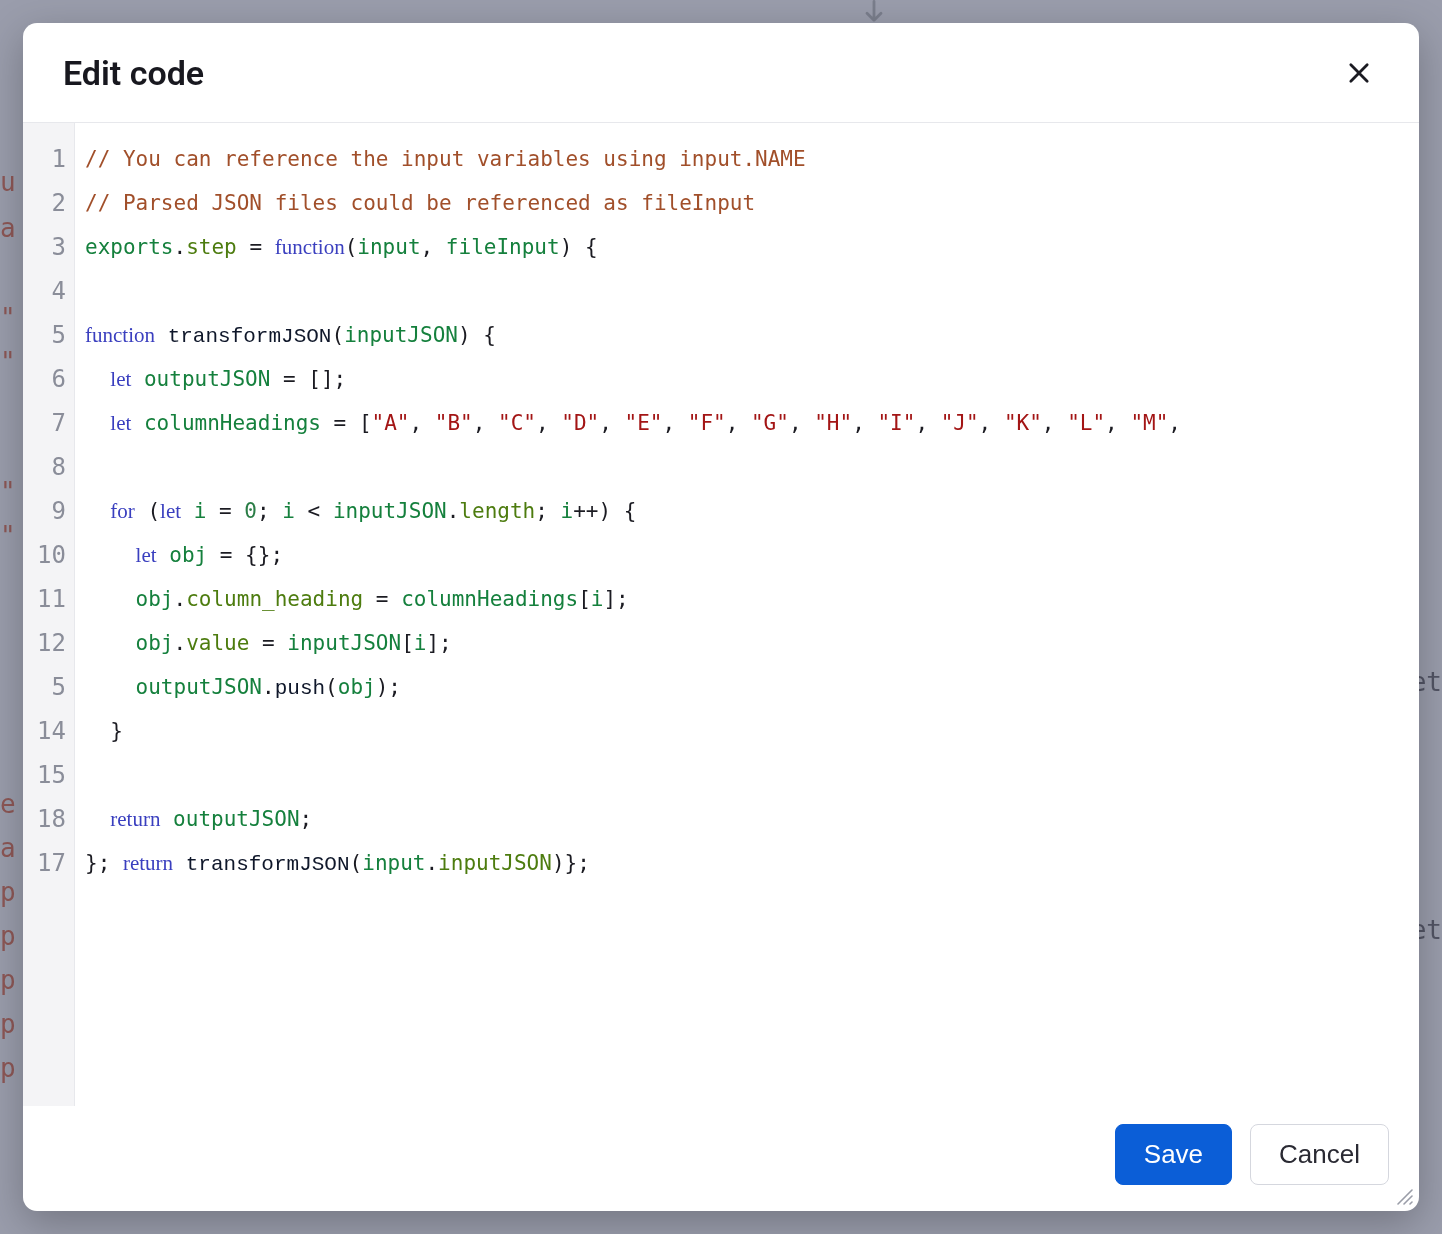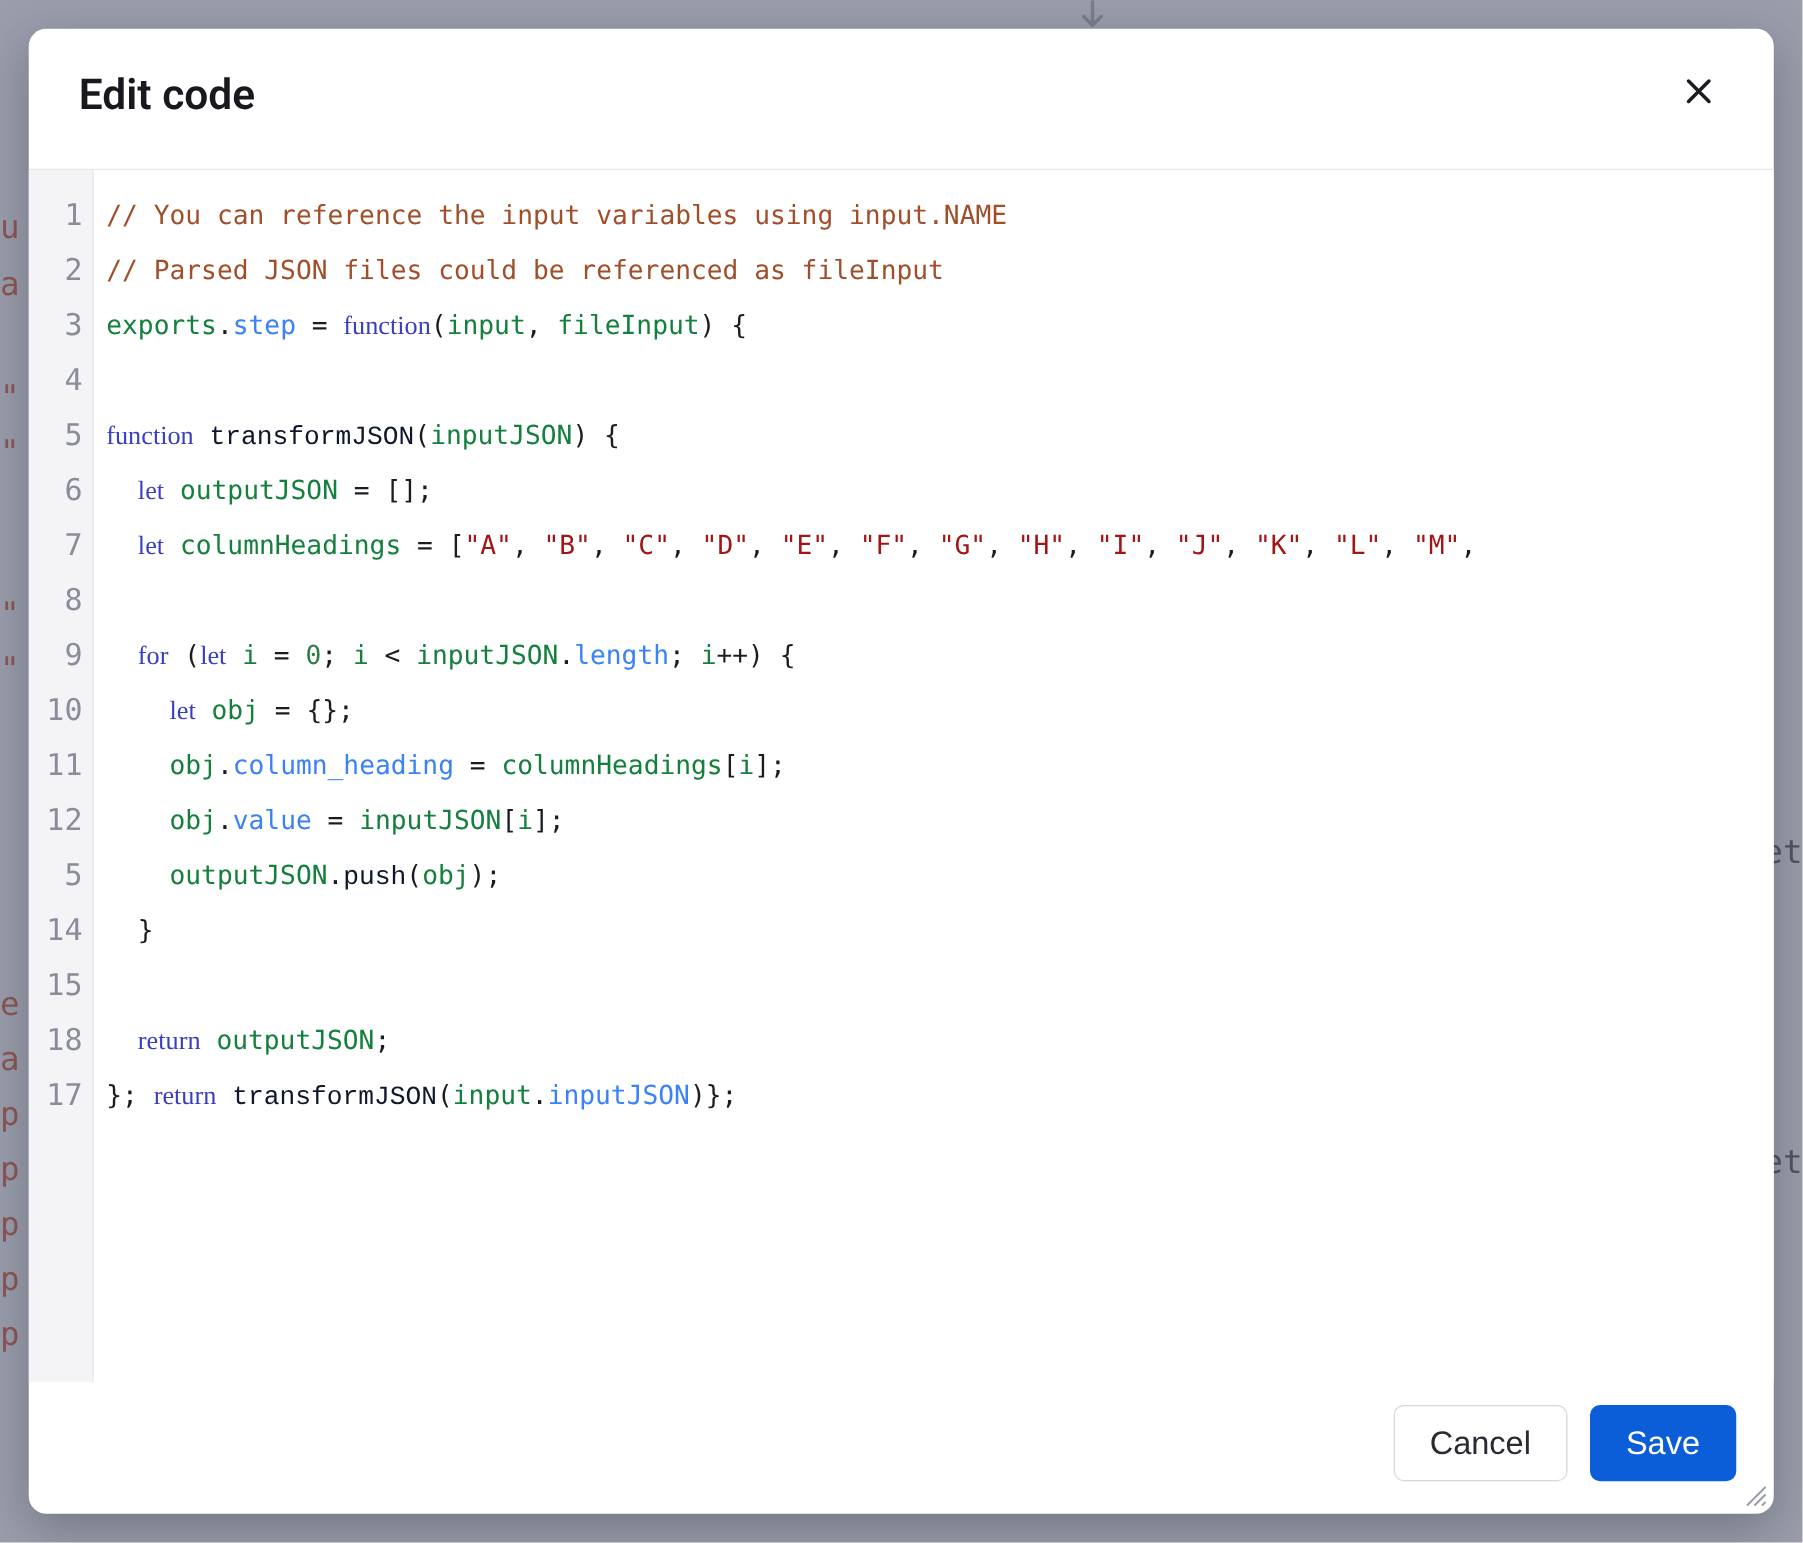--- a/index.html
+++ b/index.html
@@ -15,22 +15,22 @@
   .modal {
     position:absolute;
     left:23px; top:23px; right:23px; bottom:23px;
     background:#fff;
     border-radius:14px;
     box-shadow: 0 12px 40px rgba(0,0,0,0.25);
     display:flex; flex-direction:column;
     overflow:hidden;
   }
   .modal-header {
-    display:flex; align-items:flex-end; justify-content:space-between;
-    padding: 30px 40px 39px 40px;
+    display:flex; align-items:flex-start; justify-content:space-between;
+    padding: 30px 40px 26px 40px;
     border-bottom:1px solid #e7e8ec;
   }
   .modal-title {
     font-size:34px; font-weight:600; color:#18181f;
   }
   .close-btn {
     background:none; border:none; cursor:pointer; padding:6px;
     color:#1b1b22; display:flex; align-items:center; justify-content:center;
   }
   .close-btn svg { width:28px; height:28px; stroke:#1b1b22; stroke-width:2.4; }
@@ -51,21 +51,21 @@
     font-family: ui-monospace, "SF Mono", Menlo, Consolas, monospace;
     font-size:21px; line-height:44px;
     color:#1b1b22;
     white-space:pre;
     overflow-x:hidden;
   }
   .code .line { height:44px; }
 
   .tok-comment { color:#a14f2a; }
   .tok-kw { color:#3a3fbf;font-family:Liberation Serif, serif; }
-  .tok-prop { color:#3b82f6;text-align:right; }
+  .tok-prop { color:#4d7c0f;text-align:right; }
   .tok-fn { color:#0f172a;font-family:Liberation Mono, monospace; }
   .tok-str { color:#a31515; }
   .tok-num { color:#2a7d46; }
   .tok-punct { color:#1b1b22; }
   .tok-ident { color:#15803d; }
   .tok-op { color:#1b1b22; }
 
   .modal-footer {
     display:flex; justify-content:flex-end; gap:18px;
     padding: 18px 30px 26px 30px;
@@ -141,21 +141,21 @@
         <div>5</div>
         <div>14</div>
         <div>15</div>
         <div>18</div>
         <div>17</div>
       </div>
     <div class="code" id="code"><div class="line"><span class="tok-comment">// You can reference the input variables using input.NAME</span></div><div class="line"><span class="tok-comment">// Parsed JSON files could be referenced as fileInput</span></div><div class="line"><span class="tok-ident">exports</span><span class="tok-punct">.</span><span class="tok-prop">step</span><span class="tok-op"> = </span><span class="tok-kw">function</span><span class="tok-punct">(</span><span class="tok-ident">input</span><span class="tok-punct">, </span><span class="tok-ident">fileInput</span><span class="tok-punct">) </span><span class="tok-punct">{</span></div><div class="line">&nbsp;</div><div class="line"><span class="tok-kw">function</span><span> </span><span class="tok-fn">transformJSON</span><span class="tok-punct">(</span><span class="tok-ident">inputJSON</span><span class="tok-punct">) </span><span class="tok-punct">{</span></div><div class="line"><span>  </span><span class="tok-kw">let</span><span> </span><span class="tok-ident">outputJSON</span><span class="tok-op"> = </span><span class="tok-punct">[];</span></div><div class="line"><span>  </span><span class="tok-kw">let</span><span> </span><span class="tok-ident">columnHeadings</span><span class="tok-op"> = </span><span class="tok-punct">[</span><span class="tok-str">"A"</span><span class="tok-punct">, </span><span class="tok-str">"B"</span><span class="tok-punct">, </span><span class="tok-str">"C"</span><span class="tok-punct">, </span><span class="tok-str">"D"</span><span class="tok-punct">, </span><span class="tok-str">"E"</span><span class="tok-punct">, </span><span class="tok-str">"F"</span><span class="tok-punct">, </span><span class="tok-str">"G"</span><span class="tok-punct">, </span><span class="tok-str">"H"</span><span class="tok-punct">, </span><span class="tok-str">"I"</span><span class="tok-punct">, </span><span class="tok-str">"J"</span><span class="tok-punct">, </span><span class="tok-str">"K"</span><span class="tok-punct">, </span><span class="tok-str">"L"</span><span class="tok-punct">, </span><span class="tok-str">"M"</span><span class="tok-punct">,</span></div><div class="line">&nbsp;</div><div class="line"><span>  </span><span class="tok-kw">for</span><span> </span><span class="tok-punct">(</span><span class="tok-kw">let</span><span> </span><span class="tok-ident">i</span><span class="tok-op"> = </span><span class="tok-num">0</span><span class="tok-punct">; </span><span class="tok-ident">i</span><span class="tok-op"> &lt; </span><span class="tok-ident">inputJSON</span><span class="tok-punct">.</span><span class="tok-prop">length</span><span class="tok-punct">; </span><span class="tok-ident">i</span><span class="tok-op">++</span><span class="tok-punct">) </span><span class="tok-punct">{</span></div><div class="line"><span>    </span><span class="tok-kw">let</span><span> </span><span class="tok-ident">obj</span><span class="tok-op"> = </span><span class="tok-punct">{};</span></div><div class="line"><span>    </span><span class="tok-ident">obj</span><span class="tok-punct">.</span><span class="tok-prop">column_heading</span><span class="tok-op"> = </span><span class="tok-ident">columnHeadings</span><span class="tok-punct">[</span><span class="tok-ident">i</span><span class="tok-punct">];</span></div><div class="line"><span>    </span><span class="tok-ident">obj</span><span class="tok-punct">.</span><span class="tok-prop">value</span><span class="tok-op"> = </span><span class="tok-ident">inputJSON</span><span class="tok-punct">[</span><span class="tok-ident">i</span><span class="tok-punct">];</span></div><div class="line"><span>    </span><span class="tok-ident">outputJSON</span><span class="tok-punct">.</span><span class="tok-fn">push</span><span class="tok-punct">(</span><span class="tok-ident">obj</span><span class="tok-punct">);</span></div><div class="line"><span>  </span><span class="tok-punct">}</span></div><div class="line">&nbsp;</div><div class="line"><span>  </span><span class="tok-kw">return</span><span> </span><span class="tok-ident">outputJSON</span><span class="tok-punct">;</span></div><div class="line"><span class="tok-punct">}; </span><span class="tok-kw">return</span><span> </span><span class="tok-fn">transformJSON</span><span class="tok-punct">(</span><span class="tok-ident">input</span><span class="tok-punct">.</span><span class="tok-prop">inputJSON</span><span class="tok-punct">)};</span></div></div>
   </div>
 
   <div class="modal-footer">
+    <button class="btn btn-primary">Save</button>
     <button class="btn btn-secondary">Cancel</button>
-    <button class="btn btn-primary">Save</button>
     <div class="resize-handle">
       <svg viewBox="0 0 18 18">
           <path d="M3 17L17 3M9 17l8-8M15 17l2-2" stroke="#9a9da8" stroke-width="1.6" stroke-linecap="round"></path>
         </svg>
     </div>
   </div>
 </div>
 
 </body></html>

